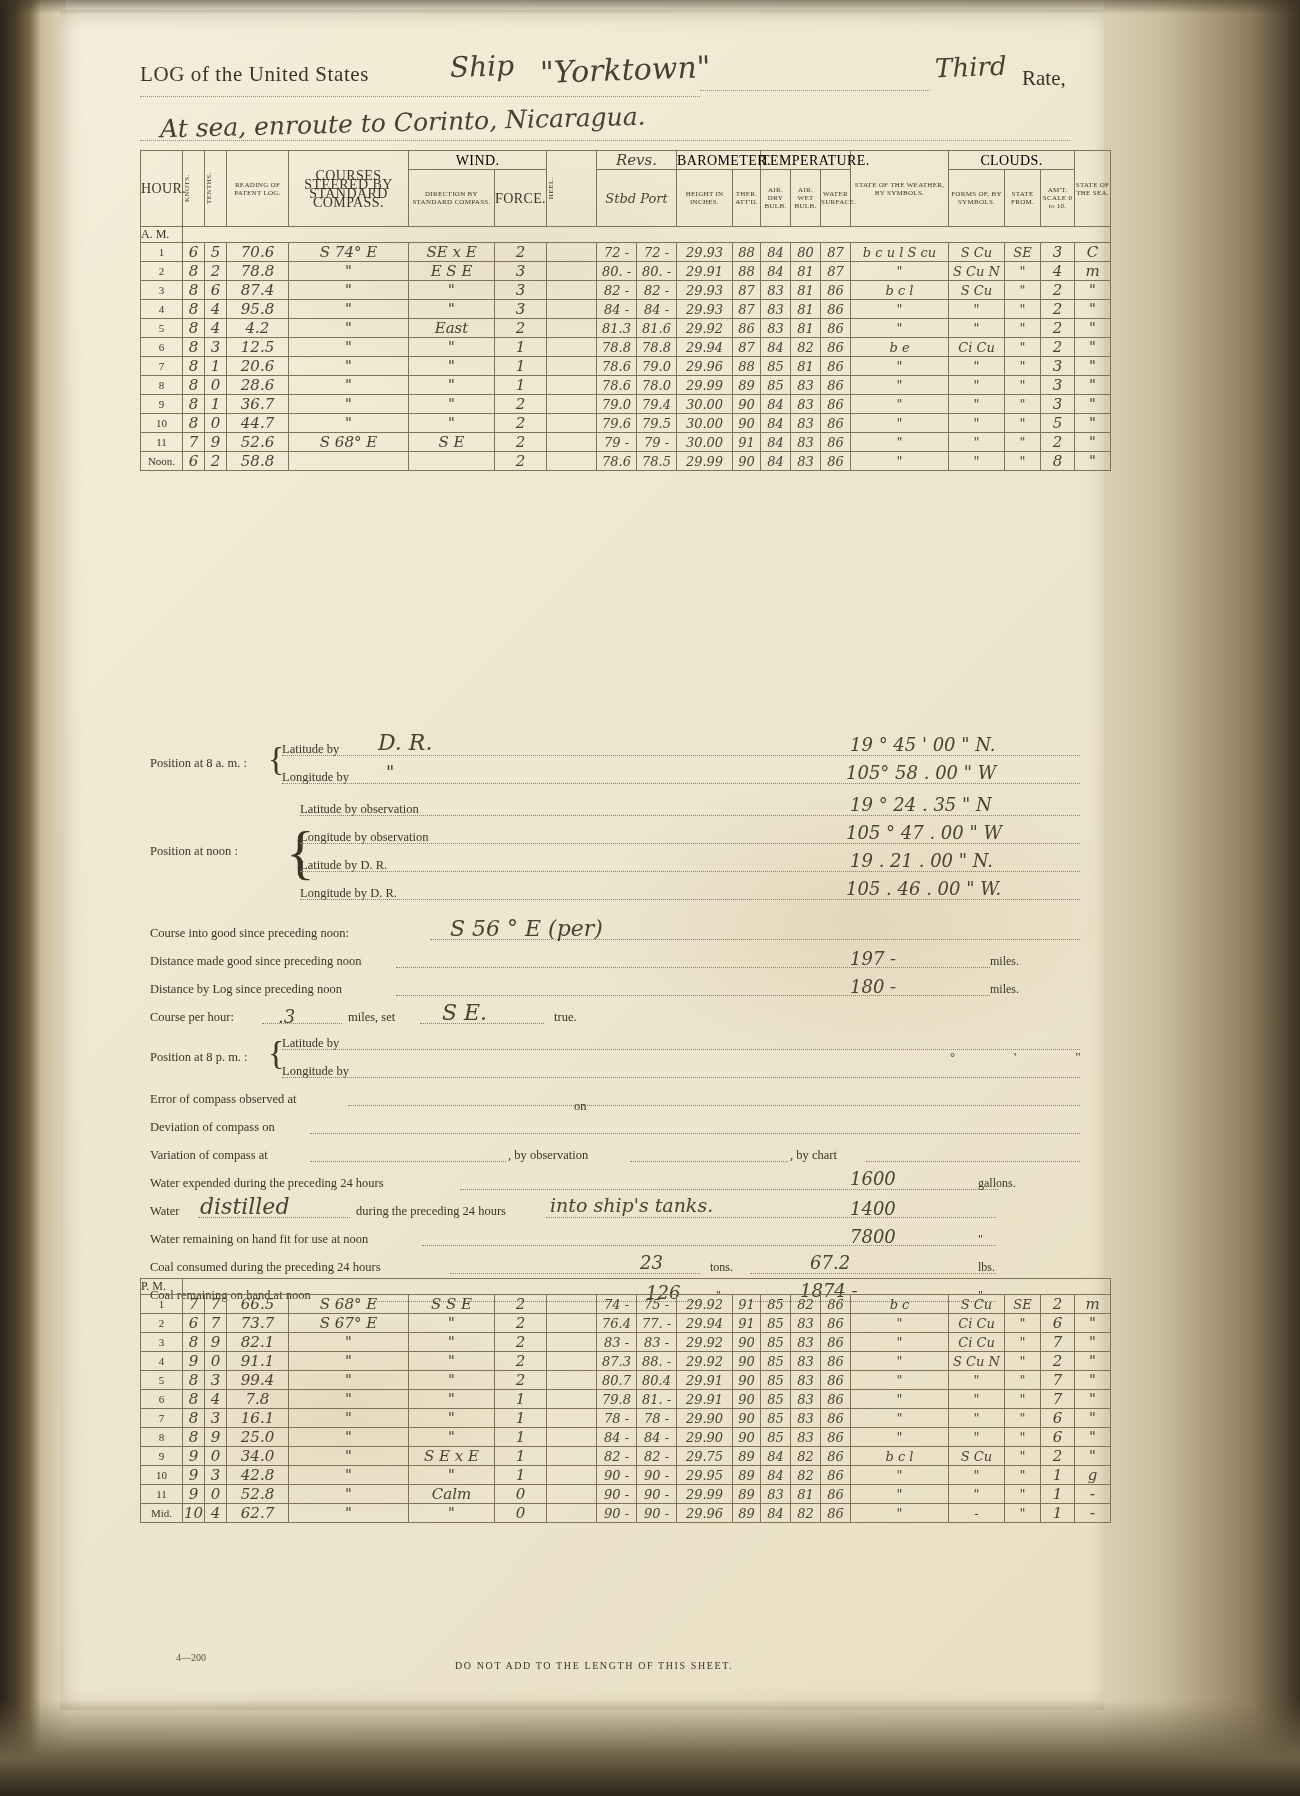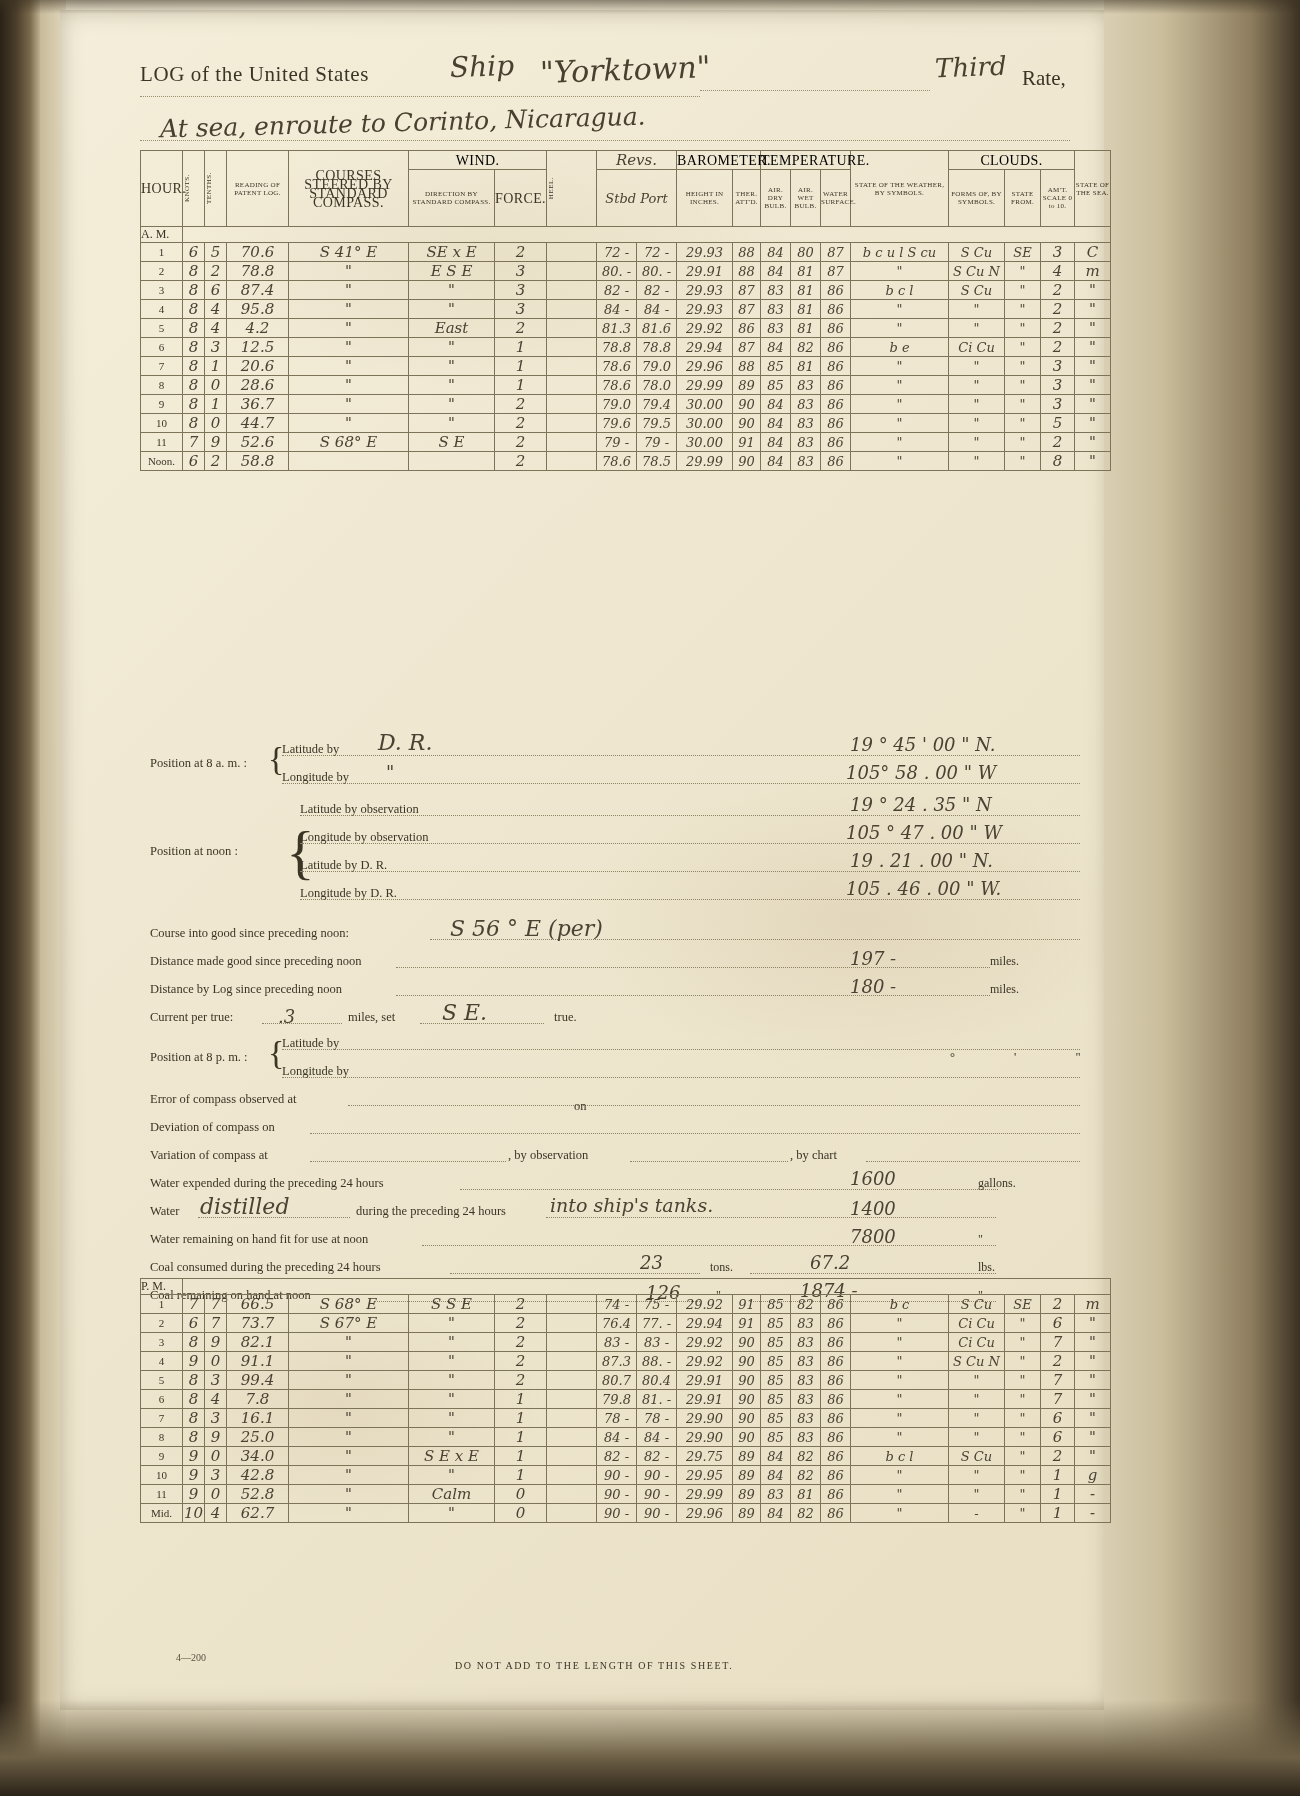--- a/index.html
+++ b/index.html
@@ -205,21 +205,21 @@
         <td class="ampm">A. M.</td>
         <td colspan="19"></td>
       </tr>
       </tbody>
         <tbody id="am-body">
           <tr class="rowh">
             <td class="hourlbl">1</td>
             <td class="hand-c">6</td>
             <td class="hand-c">5</td>
             <td class="hand-c">70.6</td>
-            <td class="hand-c">S 41° E</td>
+            <td class="hand-c">S 74° E</td>
             <td class="hand-c">SE x E</td>
             <td class="hand-c">2</td>
             <td class="hand-c"></td>
             <td class="hand-s">72 -</td>
             <td class="hand-s">72 -</td>
             <td class="hand-s">29.93</td>
             <td class="hand-s">88</td>
             <td class="hand-s">84</td>
             <td class="hand-s">80</td>
             <td class="hand-s">87</td>
@@ -525,21 +525,21 @@
     </div>
 
     <div class="frow">
       <div class="lbl">Distance by Log since preceding noon</div>
       <div class="lead" style="left:246px;right:90px;top:17px;"></div>
       <div class="val" style="left:700px;top:-2px;">180 -</div>
       <div class="unit" style="left:840px;">miles.</div>
     </div>
 
     <div class="frow">
-      <div class="lbl">Current per true:</div>
+      <div class="lbl">Course per hour:</div>
       <div class="lead" style="left:112px;width:80px;top:17px;"></div>
       <div class="val" style="left:128px;top:0px;">.3</div>
       <div class="lbl" style="left:198px;">miles, set</div>
       <div class="lead" style="left:270px;width:124px;top:17px;"></div>
       <div class="val" style="left:292px;top:-6px;font-size:22px;">S E.</div>
       <div class="lbl" style="left:404px;">true.</div>
     </div>
 
     <div class="frow" style="height:54px">
       <div class="lbl" style="top:16px">Position at 8 p. m. :</div>

